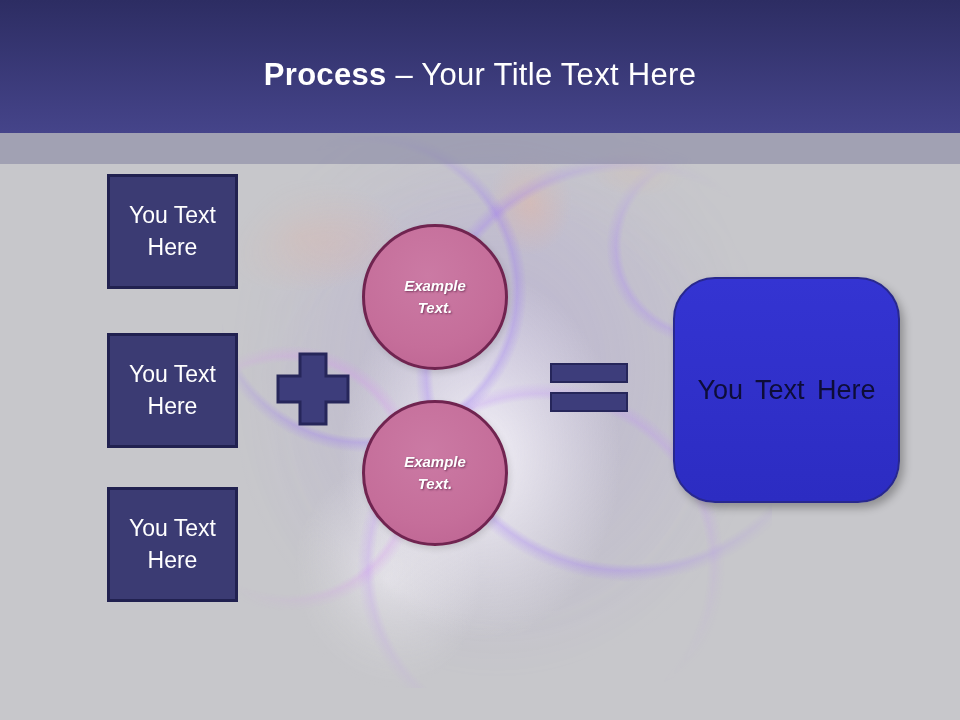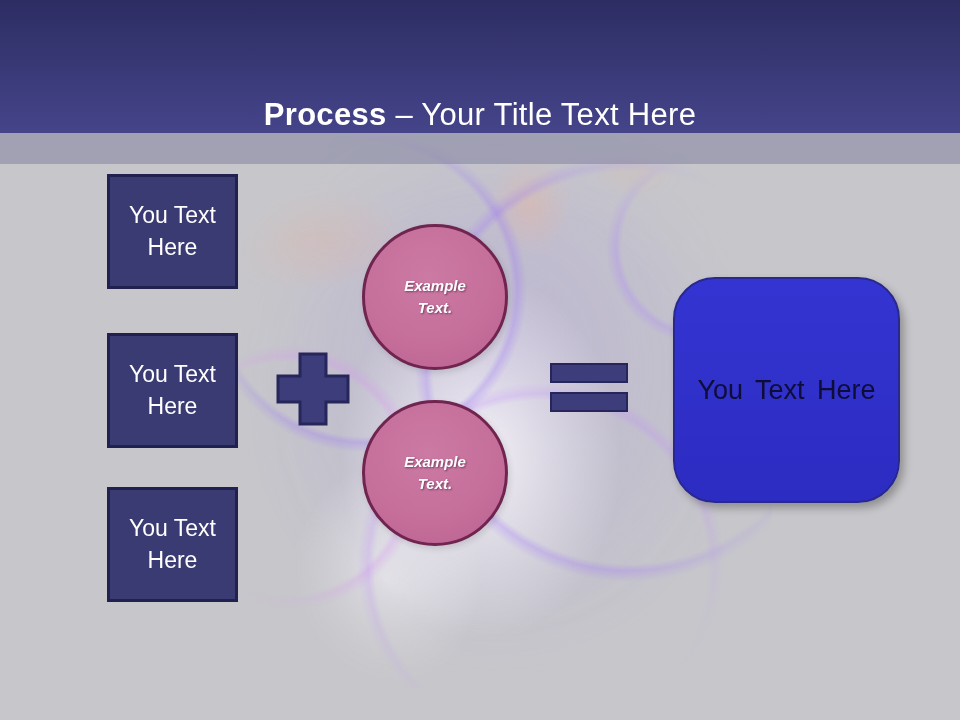--- a/index.html
+++ b/index.html
@@ -41,21 +41,21 @@
   }
 
   .accent-band{
     position:absolute;left:0;top:133px;width:960px;height:31px;
     background:var(--accent_band);
   }
 
   .header{
     position:absolute;left:0;top:0;width:960px;height:133px;
     background:linear-gradient(180deg, var(--header_top) 0%, var(--header_bottom) 100%);
-    display:flex;align-items:flex-end;justify-content:center;padding-top:16px;
+    display:flex;align-items:center;justify-content:center;padding-top:16px;
   }
   .title{
     color:var(--title_text);font-size:31px;font-weight:normal;letter-spacing:.3px;
   }
   .title .t-bold{font-weight:bold;}
 
   .input-box{
     position:absolute;left:107px;width:131px;height:115px;
     background:var(--box_fill);border:3px solid var(--box_border);
     display:flex;align-items:center;justify-content:center;text-align:center;

